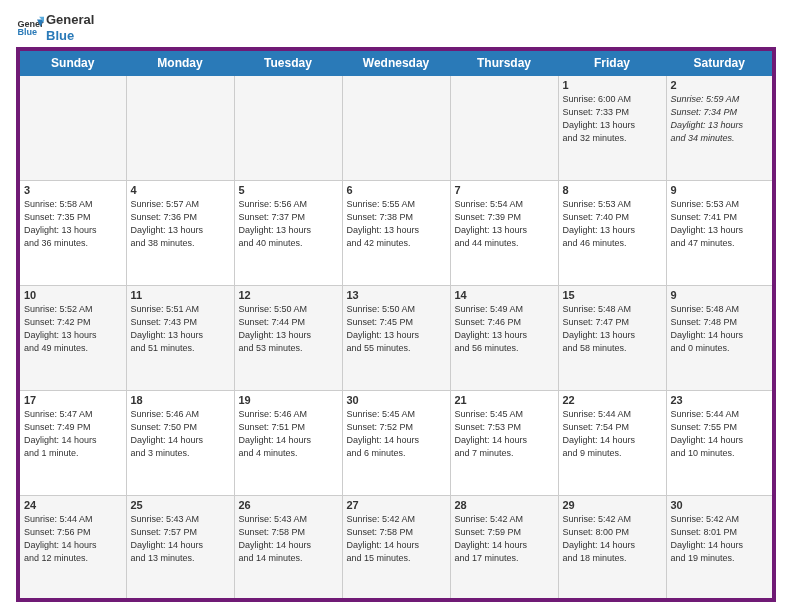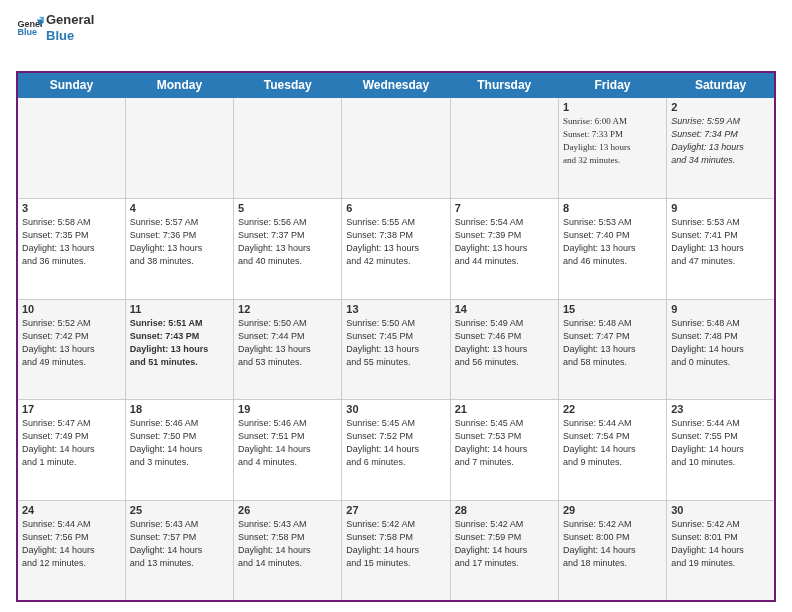--- a/index.html
+++ b/index.html
@@ -41,25 +41,24 @@
       color: #222;
       line-height: 1.1;
     }
     .location {
       font-size: 13px;
       color: #444;
       margin-top: 2px;
     }
     .calendar {
       flex: 1;
-      border: 2px solid #701a75;
+      border: 4px solid #701a75;
       border-collapse: collapse;
       width: 100%;
       table-layout: fixed;
-      margin-top: 24px;
     }
     .calendar thead tr th {
       background-color: #2a7ab8;
       color: #fff;
       font-size: 12px;
       font-weight: bold;
       padding: 5px 4px;
       border: 1px solid #2a7ab8;
       text-align: center;
     }
@@ -130,21 +129,21 @@
     </thead>
     <tbody id="calendar-body">
     <tr>
           <td class="empty"></td>
           <td class="empty"></td>
           <td class="empty"></td>
           <td class="empty"></td>
           <td class="empty"></td>
           <td>
             <span class="day-num">1</span>
-            <div class="day-info" style="white-space: pre-line; font-family: Liberation Serif, serif;">Sunrise: 6:00 AM
+            <div class="day-info" style="white-space: pre-line;">Sunrise: 6:00 AM
 Sunset: 7:33 PM
 Daylight: 13 hours
 and 32 minutes.</div>
           </td>
           <td>
             <span class="day-num">2</span>
             <div class="day-info" style="white-space: pre-line; font-style: italic;">Sunrise: 5:59 AM
 Sunset: 7:34 PM
 Daylight: 13 hours
 and 34 minutes.</div>
@@ -204,21 +203,21 @@
         <tr>
           <td>
             <span class="day-num">10</span>
             <div class="day-info" style="white-space: pre-line;">Sunrise: 5:52 AM
 Sunset: 7:42 PM
 Daylight: 13 hours
 and 49 minutes.</div>
           </td>
           <td>
             <span class="day-num">11</span>
-            <div class="day-info" style="white-space: pre-line; font-weight: bold;">Sunrise: 5:51 AM
+            <div class="day-info" style="white-space: pre-line;">Sunrise: 5:51 AM
 Sunset: 7:43 PM
 Daylight: 13 hours
 and 51 minutes.</div>
           </td>
           <td>
             <span class="day-num">12</span>
             <div class="day-info" style="white-space: pre-line;">Sunrise: 5:50 AM
 Sunset: 7:44 PM
 Daylight: 13 hours
 and 53 minutes.</div>

